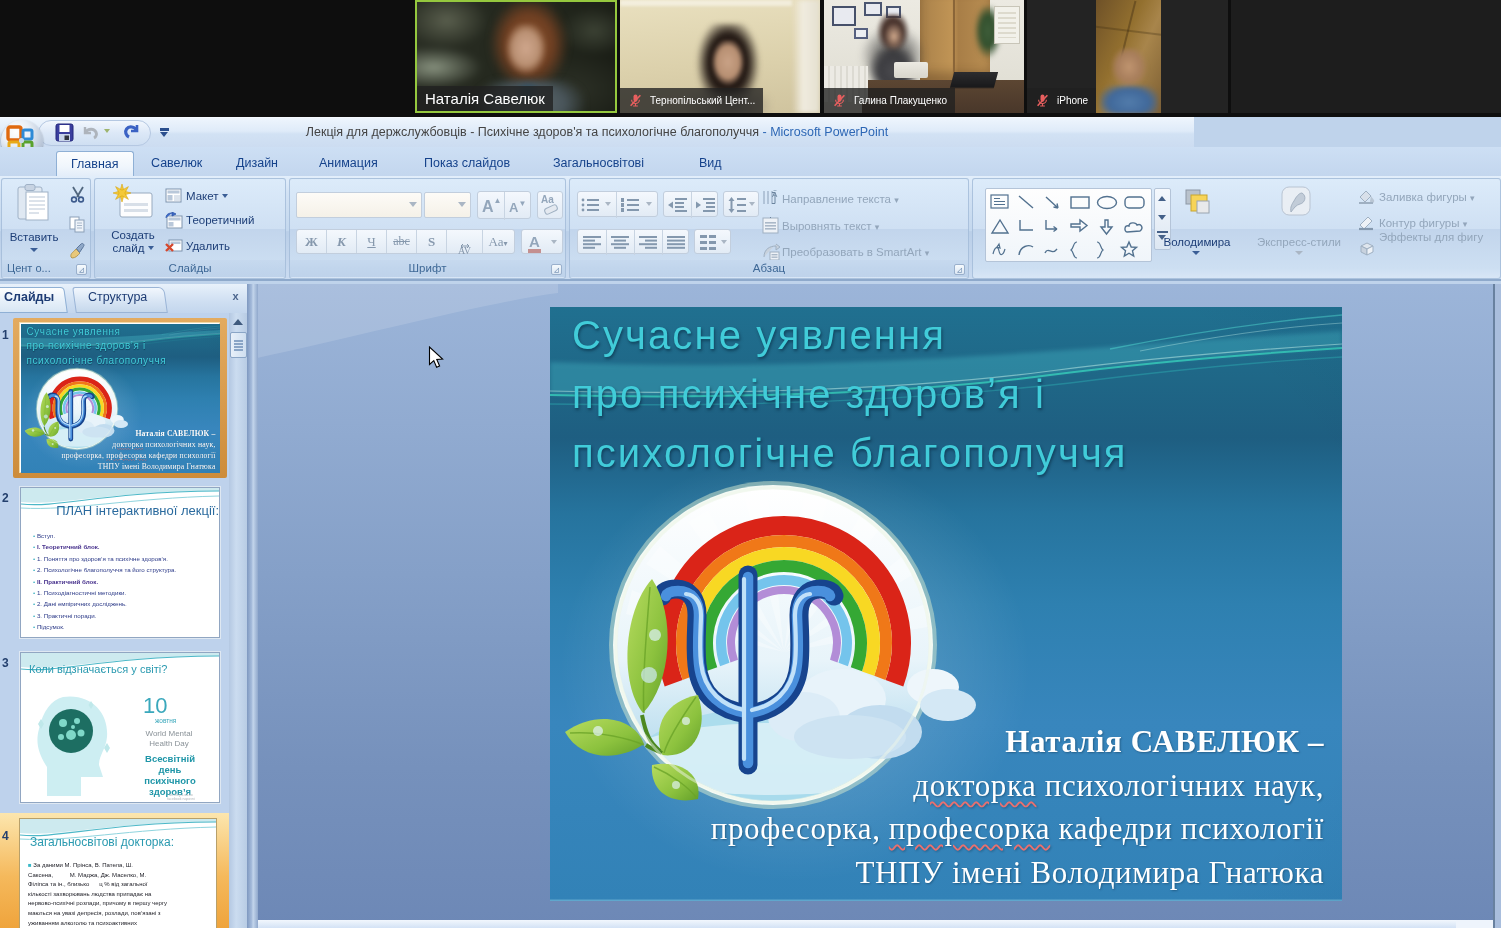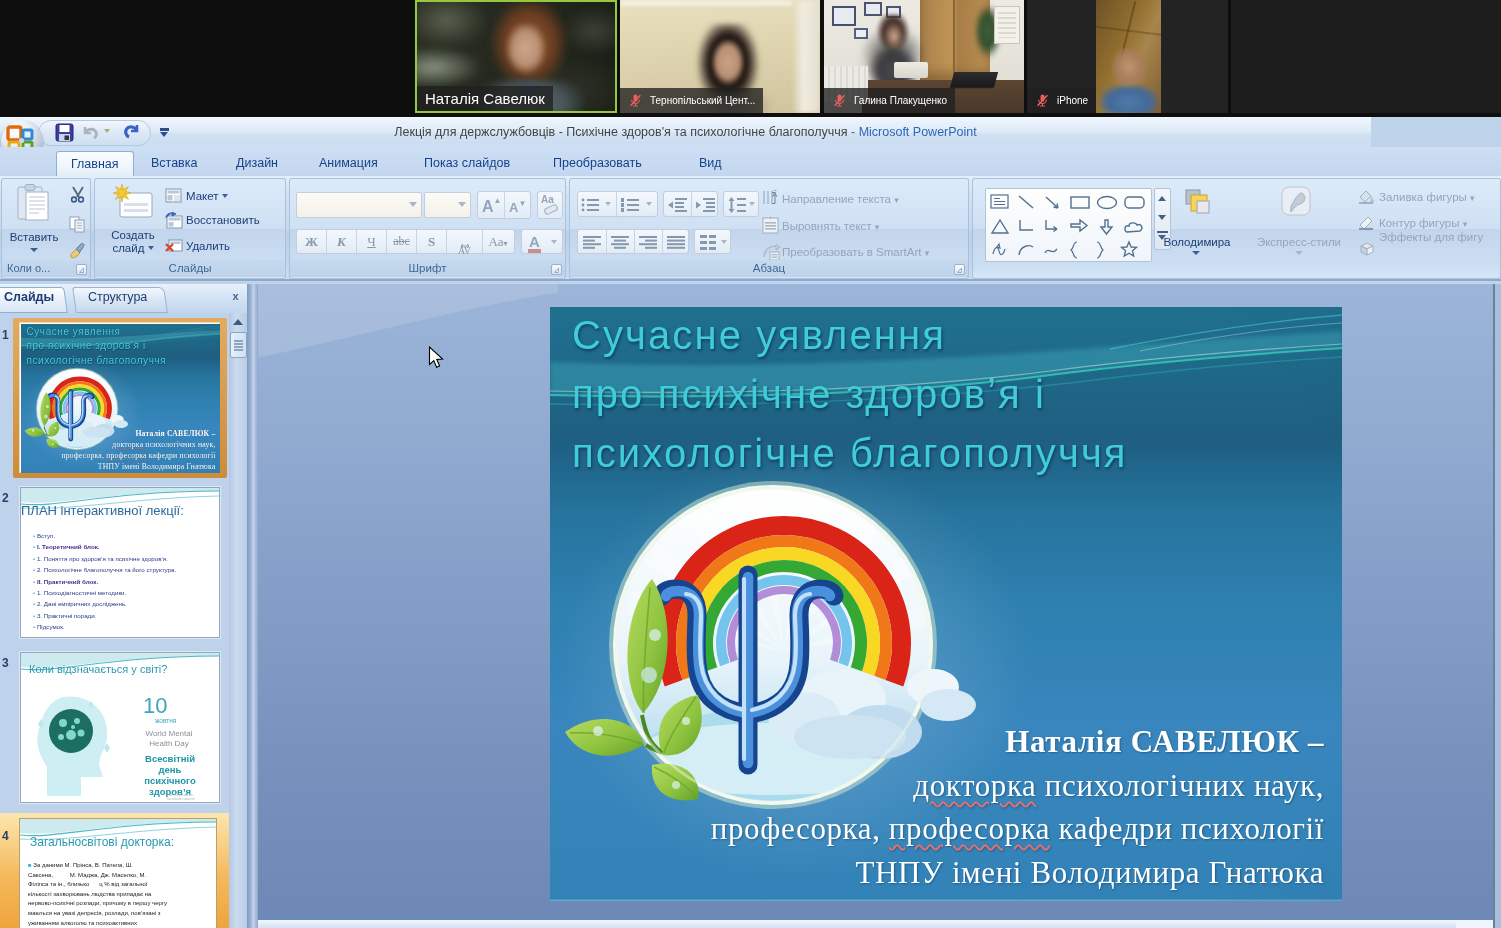--- a/index.html
+++ b/index.html
@@ -5,21 +5,21 @@
 html,body{width:1501px;height:928px;overflow:hidden;font-family:"Liberation Sans",sans-serif}
 body{position:relative;background:#111}
 .abs{position:absolute}
 
 #zoomstrip{position:absolute;left:0;top:0;width:1501px;height:118px;background:#0e0e0e}
 .tile{position:absolute;top:0;height:113px;overflow:hidden}
 .namebar{position:absolute;left:0;bottom:0;height:25px;background:rgba(32,32,32,.78);color:#fff;font-size:10px;display:flex;align-items:center;padding:0 8px;white-space:nowrap}
 .mic{width:15px;height:17px;margin-right:7px;flex:0 0 auto}
 
 #ppt{position:absolute;left:0;top:117px;width:1501px;height:811px;background:#bfd3eb}
-#titlebar{position:absolute;left:0;top:0;width:1371px;height:30px;background:linear-gradient(#eef5fd,#dfebf9 45%,#d2e2f4 55%,#ccdcf1);border-top:1px solid #f5f9fe}
+#titlebar{position:absolute;left:0;top:0;width:1194px;height:30px;background:linear-gradient(#eef5fd,#dfebf9 45%,#d2e2f4 55%,#ccdcf1);border-top:1px solid #f5f9fe}
 #titletext{position:absolute;top:7px;width:100%;text-align:center;font-size:12.5px;color:#444}
 #titletext b{font-weight:normal;color:#2d67b5}
 #tabrow{position:absolute;left:0;top:30px;width:1501px;height:29px;background:linear-gradient(#cddff4,#c3d6ee)}
 .tab{position:absolute;top:4px;height:25px;line-height:24px;font-size:12.5px;color:#15428b;padding:0 14px}
 .tab.active{background:linear-gradient(#fbfdfe,#f0f6fc 60%,#e3edf9);border:1px solid #8fb0d5;border-bottom:none;border-radius:3px 3px 0 0}
 
 #ribbon{position:absolute;left:0;top:59px;width:1501px;height:105px;background:linear-gradient(#e2eefb,#d2e2f4 16%,#c4d8ee 52%,#bacfe8 53%,#c5d7ee 85%,#cbdcf1)}
 #ribbon:after{content:"";position:absolute;left:0;bottom:0;width:100%;height:2px;background:#8ea9cb}
 .group{position:absolute;top:2px;height:101px;border-radius:3px;border:1px solid rgba(160,185,215,.8);background:linear-gradient(#dcebfa,#cfe0f3 50%,#c2d5ec 51%,#cddff2 90%,#d8e6f6)}
 .glabel{position:absolute;bottom:1px;left:0;width:100%;text-align:center;font-size:11.5px;color:#3e6896;height:17px;line-height:16px;background:linear-gradient(rgba(190,210,235,.35),rgba(170,195,225,.55))}
@@ -141,30 +141,30 @@
     <svg class="abs" style="left:121px;top:4px" width="20" height="20" viewBox="0 0 20 20">
       <path d="M16 3 L16 9 L10 9" fill="none" stroke="#3b62c4" stroke-width="2.6"></path>
       <path d="M15.4 8.4 C14 4.5 8 3.6 5.6 7 C3.6 9.8 5 13.6 8 15" fill="none" stroke="#3b62c4" stroke-width="3.2"></path>
     </svg>
 
     <div class="abs" style="left:160px;top:10px;width:9px;height:2.5px;background:#2b4f8e"></div>
     <div class="abs" style="left:160px;top:14px;border-left:4.5px solid transparent;border-right:4.5px solid transparent;border-top:5px solid #2b4f8e"></div>
   </div>
   <div id="tabrow">
     <div class="tab active" style="left:56px">Главная</div>
-    <div class="tab" style="left:137px">Вставка</div>
+    <div class="tab" style="left:137px">Савелюк</div>
     <div class="tab" style="left:222px">Дизайн</div>
     <div class="tab" style="left:305px">Анимация</div>
     <div class="tab" style="left:410px">Показ слайдов</div>
-    <div class="tab" style="left:539px">Преобразовать</div>
+    <div class="tab" style="left:539px">Загальносвітові</div>
     <div class="tab" style="left:685px">Вид</div>
   </div>
   <div id="ribbon">
     <div class="group" style="left:1px;width:90px">
-        <div class="glabel" style="font-size:11px;text-align:left;padding-left:5px">Коли о...</div>
+        <div class="glabel" style="font-size:11px;text-align:left;padding-left:5px">Цент о...</div>
         <div class="launcher">◿</div>
       <svg class="abs" style="left:12px;top:5px" width="38" height="40" viewBox="0 0 38 40">
         <rect x="4" y="3" width="24" height="32" rx="2" fill="#dfe8f2" stroke="#9fb1c6"></rect>
         <rect x="11" y="0.5" width="10" height="6" rx="2" fill="#c7d3e2" stroke="#9fb1c6"></rect>
         <rect x="12" y="8" width="22" height="28" fill="#fff" stroke="#9fb1c6"></rect>
         <g stroke="#b9c6d6">
             <path d="M15 13h16M15 17h16M15 21h16M15 25h16M15 29h10"></path>
           </g>
       </svg>
       <div class="btxt abs" style="left:0;top:52px;width:64px;text-align:center">Вставить</div>
@@ -208,21 +208,21 @@
             <path d="M9 8h6M9 10h6M9 12h6"></path>
           </g>
       </svg>
       <div class="btxt abs" style="left:91px;top:11px">Макет <span style="display:inline-block;border-left:3.5px solid transparent;border-right:3.5px solid transparent;border-top:4px solid #3a5e96;vertical-align:2px"></span></div>
       <svg class="abs" style="left:70px;top:33px" width="18" height="17" viewBox="0 0 18 17">
         <rect x="2" y="4" width="15" height="12" fill="#fff" stroke="#7e94ae"></rect>
         <rect x="3.5" y="5.5" width="12" height="3" fill="#b9c8da"></rect>
         <rect x="3.5" y="10" width="5" height="4.5" fill="#b9c8da"></rect>
         <path d="M1 6 C1 2 4 1 7 1 L7 4 L11 2 L7 0 L7 1" fill="#3e6cc8" stroke="#2d54a8" stroke-width=".8"></path>
       </svg>
-      <div class="btxt abs" style="left:91px;top:35px">Восстановить</div>
+      <div class="btxt abs" style="left:91px;top:35px">Теоретичний</div>
       <svg class="abs" style="left:70px;top:59px" width="18" height="16" viewBox="0 0 18 16">
         <rect x="4" y="2" width="13" height="11" fill="#fff" stroke="#7e94ae"></rect>
         <rect x="5.5" y="3.5" width="10" height="2.5" fill="#b9c8da"></rect>
         <path d="M1 6 L8 13 M8 6 L1 13" stroke="#d5482e" stroke-width="2.4"></path>
       </svg>
       <div class="btxt abs" style="left:91px;top:61px">Удалить</div>
     </div>
     <div class="group" style="left:289px;width:277px">
         <div class="glabel">Шрифт</div>
         <div class="launcher">◿</div>
@@ -749,21 +749,21 @@
         </div>
       </div>
       <div class="abs" style="left:2px;top:44px;font-size:12px;font-weight:bold;color:#24406e">1</div>
 
       <div class="abs" style="left:20px;top:203px;width:200px;height:151px;background:#fff;border:1px solid #91a6c2;box-shadow:0 0 0 1px #dfe8f2">
         <svg class="abs" style="left:0;top:0" width="198" height="26" viewBox="0 0 198 26">
           <path d="M0,14 C40,18 80,4 198,3 L198,0 L0,0 Z" fill="#cdeaef"></path>
           <path d="M0,16 C40,20 80,4 198,3" fill="none" stroke="#4db8c8" stroke-width="1.2"></path>
           <path d="M0,20 C50,23 110,10 198,8" fill="none" stroke="#8fd4de" stroke-width="1"></path>
         </svg>
-        <div class="abs" style="left:0;top:15px;width:198px;text-align:left;font-size:13px;color:#2a6a9e">ПЛАН інтерактивної лекції:</div>
+        <div class="abs" style="left:0;top:15px;width:198px;text-align:right;font-size:13px;color:#2a6a9e">ПЛАН інтерактивної лекції:</div>
         <div class="abs" style="left:12px;top:42px;font-size:6.2px;line-height:11.4px;color:#2c3a88">
           <span style="color:#3ab0c0">•</span> Вступ.<br><span style="color:#3ab0c0">•</span> <b style="color:#46308c">І. Теоретичний блок.</b><br><span style="color:#3ab0c0">•</span> 1. Поняття про здоровʼя та психічне здоровʼя.<br><span style="color:#3ab0c0">•</span> 2. Психологічне благополуччя та його структура.<br><span style="color:#3ab0c0">•</span> <b style="color:#46308c">ІІ. Практичний блок.</b><br><span style="color:#3ab0c0">•</span> 1. Психодіагностичні методики.<br><span style="color:#3ab0c0">•</span> 2. Дані емпіричних досліджень.<br><span style="color:#3ab0c0">•</span> 3. Практичні поради.<br><span style="color:#3ab0c0">•</span> Підсумок.
         </div>
       </div>
       <div class="abs" style="left:2px;top:207px;font-size:12px;font-weight:bold;color:#24406e">2</div>
 
       <div class="abs" style="left:20px;top:368px;width:200px;height:151px;background:#fff;border:1px solid #91a6c2;box-shadow:0 0 0 1px #dfe8f2">
         <svg class="abs" style="left:0;top:0" width="198" height="26" viewBox="0 0 198 26">
           <path d="M0,14 C40,18 80,4 198,3 L198,0 L0,0 Z" fill="#cdeaef"></path>
           <path d="M0,16 C40,20 80,4 198,3" fill="none" stroke="#4db8c8" stroke-width="1.2"></path>

